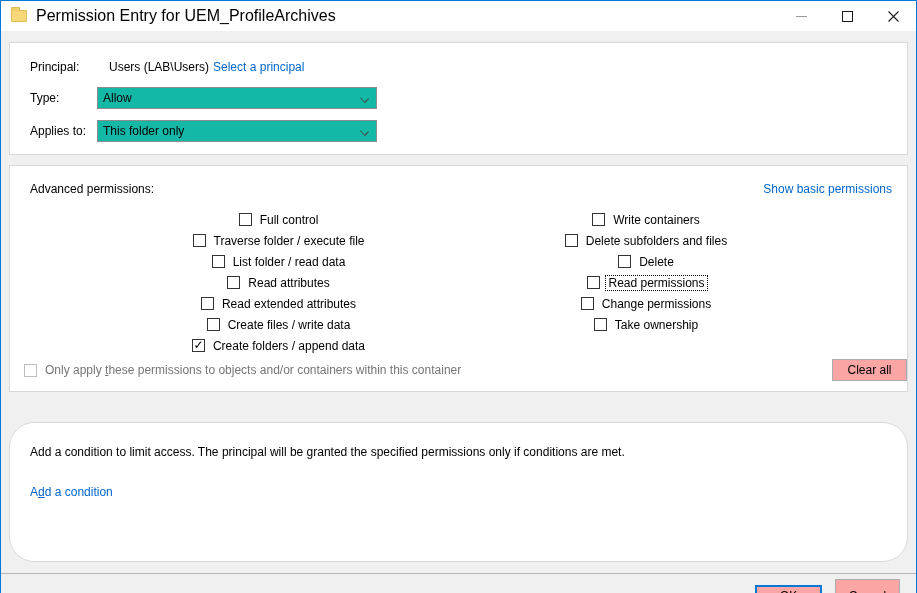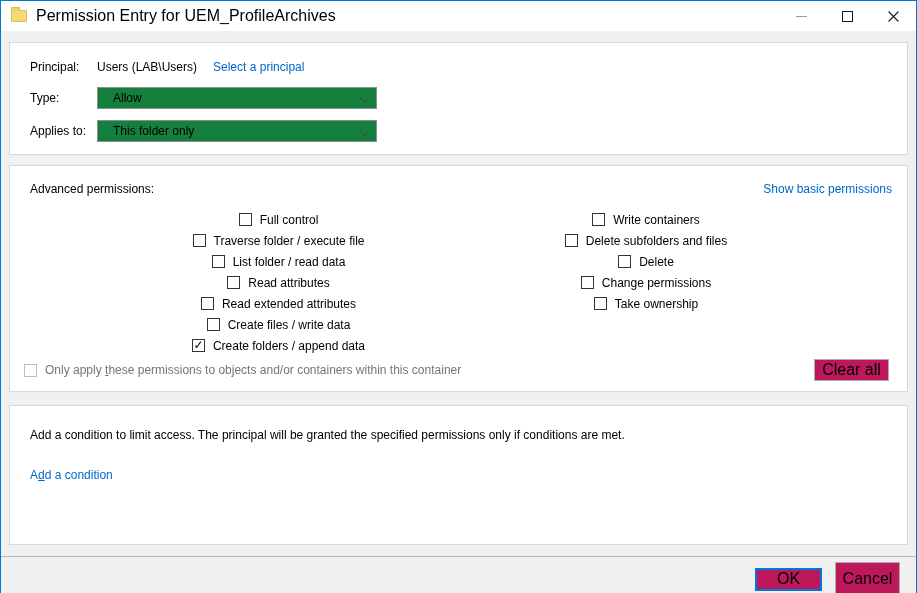--- a/index.html
+++ b/index.html
@@ -39,34 +39,34 @@
   }
   .win-btn svg { display: block; }
 
   
   .client { flex: 1 1 auto; padding: 11px 8px 0 8px; background: #f0f0f0; }
   .section {
     background: #fff; border: 1px solid #d9d9d9;
   }
   .section-principal { height: 113px; padding: 17px 20px 0 20px; }
   .section-advanced  { height: 227px; margin-top: 10px; position: relative; padding-top: 16px; }
-  .section-condition { height: 140px; margin-top: 13px; padding: 22px 20px 0 20px; }
+  .section-condition { height: 140px; margin-top: 30px; padding: 22px 20px 0 20px; border-radius: 25px; }
 
   
   .form-row { display: flex; align-items: center; margin-bottom: 11px; }
   .form-row.principal { margin-bottom: 13px; }
   .form-label { width: 60px; flex: 0 0 auto; }
-  .principal-value { margin-left: 7px; }
+  .principal-value { margin-left: 19px; }
   .link { color: #0066cc; text-decoration: none; cursor: pointer; }
-  .principal .link { margin-left: 16px; }
+  .principal .link { margin-left: 4px; }
   .combobox {
     width: 280px; height: 22px; margin-left: 7px;
-    background: #15803d; border: 1px solid #8c8c8c;
+    background: #14b8a6; border: 1px solid #8c8c8c;
     display: flex; align-items: center;
-    padding-left: 15px; position: relative;
+    padding-left: 5px; position: relative;
   }
   .combobox .chevron {
     position: absolute; right: 8px; top: 7px;
     width: 7px; height: 7px;
   }
   .combobox .chevron::before {
     content: ""; position: absolute; left: 0; top: 0;
     width: 6px; height: 6px;
     border-right: 1px solid #444; border-bottom: 1px solid #444;
     transform: rotate(45deg) scale(1, .8);
@@ -83,27 +83,27 @@
     width: 13px; height: 13px; flex: 0 0 auto;
     background: #fff; border: 1px solid #333;
     display: flex; align-items: center; justify-content: center;
     font-size: 12px; line-height: 11px; color: #000;
     margin-right: 6px;
   }
   .check-label { padding: 0 2px; white-space: nowrap; }
   .check-label.focused { outline: 1px dotted #000; }
   .apply-row {
     display: flex; align-items: center;
-    margin-top: 3px; padding: 0 18px 0 14px;
+    margin-top: 3px; padding: 0 0 0 14px;
   }
   .apply-row .checkbox { border-color: #bdbdbd; }
   .apply-row .check-label { color: #757575; }
   .btn {
-    background: #be185d; border: 1px solid #adadad;
-    font-family: "Liberation Sans", sans-serif; font-size: 16px; color: #000;
+    background: #fca5a5; border: 1px solid #adadad;
+    font-family: "Liberation Sans", sans-serif; font-size: 12px; color: #000;
     cursor: default;
   }
   .clear-all-btn { margin-left: auto; width: 75px; height: 22px; }
 
   
   .condition-text { margin-bottom: 26px; }
   .add-condition-link { display: inline-block; }
 
   
   .footer {
@@ -218,20 +218,24 @@
             <div class="check-row">
               <span class="checkbox"></span>
               <span class="check-label">Delete subfolders and files</span>
             </div>
             <div class="check-row">
               <span class="checkbox"></span>
               <span class="check-label">Delete</span>
             </div>
             <div class="check-row">
               <span class="checkbox"></span>
+              <span class="check-label focused">Read permissions</span>
+            </div>
+            <div class="check-row">
+              <span class="checkbox"></span>
               <span class="check-label">Change permissions</span>
             </div>
             <div class="check-row">
               <span class="checkbox"></span>
               <span class="check-label">Take ownership</span>
             </div>
           </div>
       </div>
       <div class="apply-row">
         <span class="checkbox"></span>

